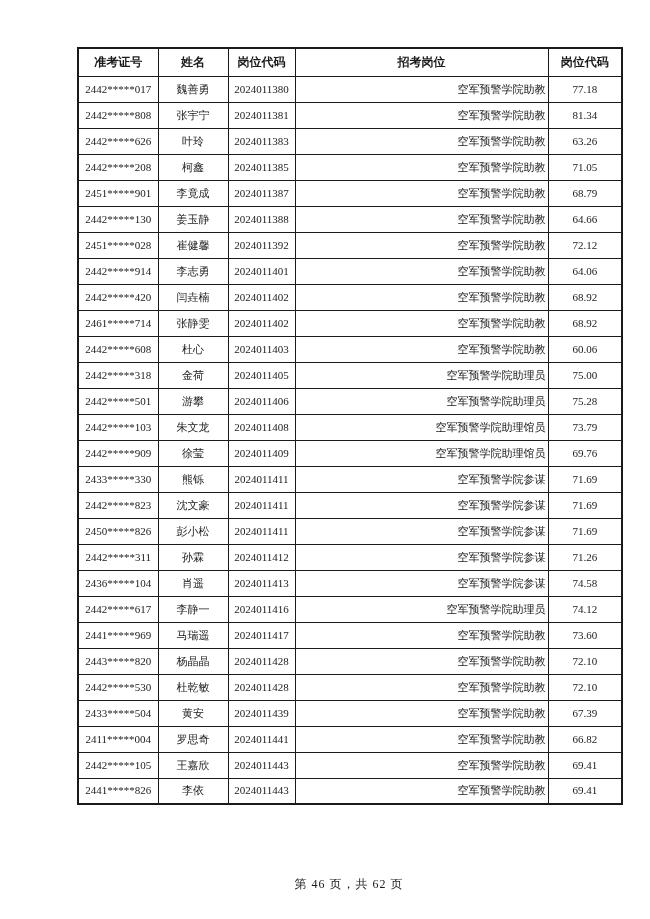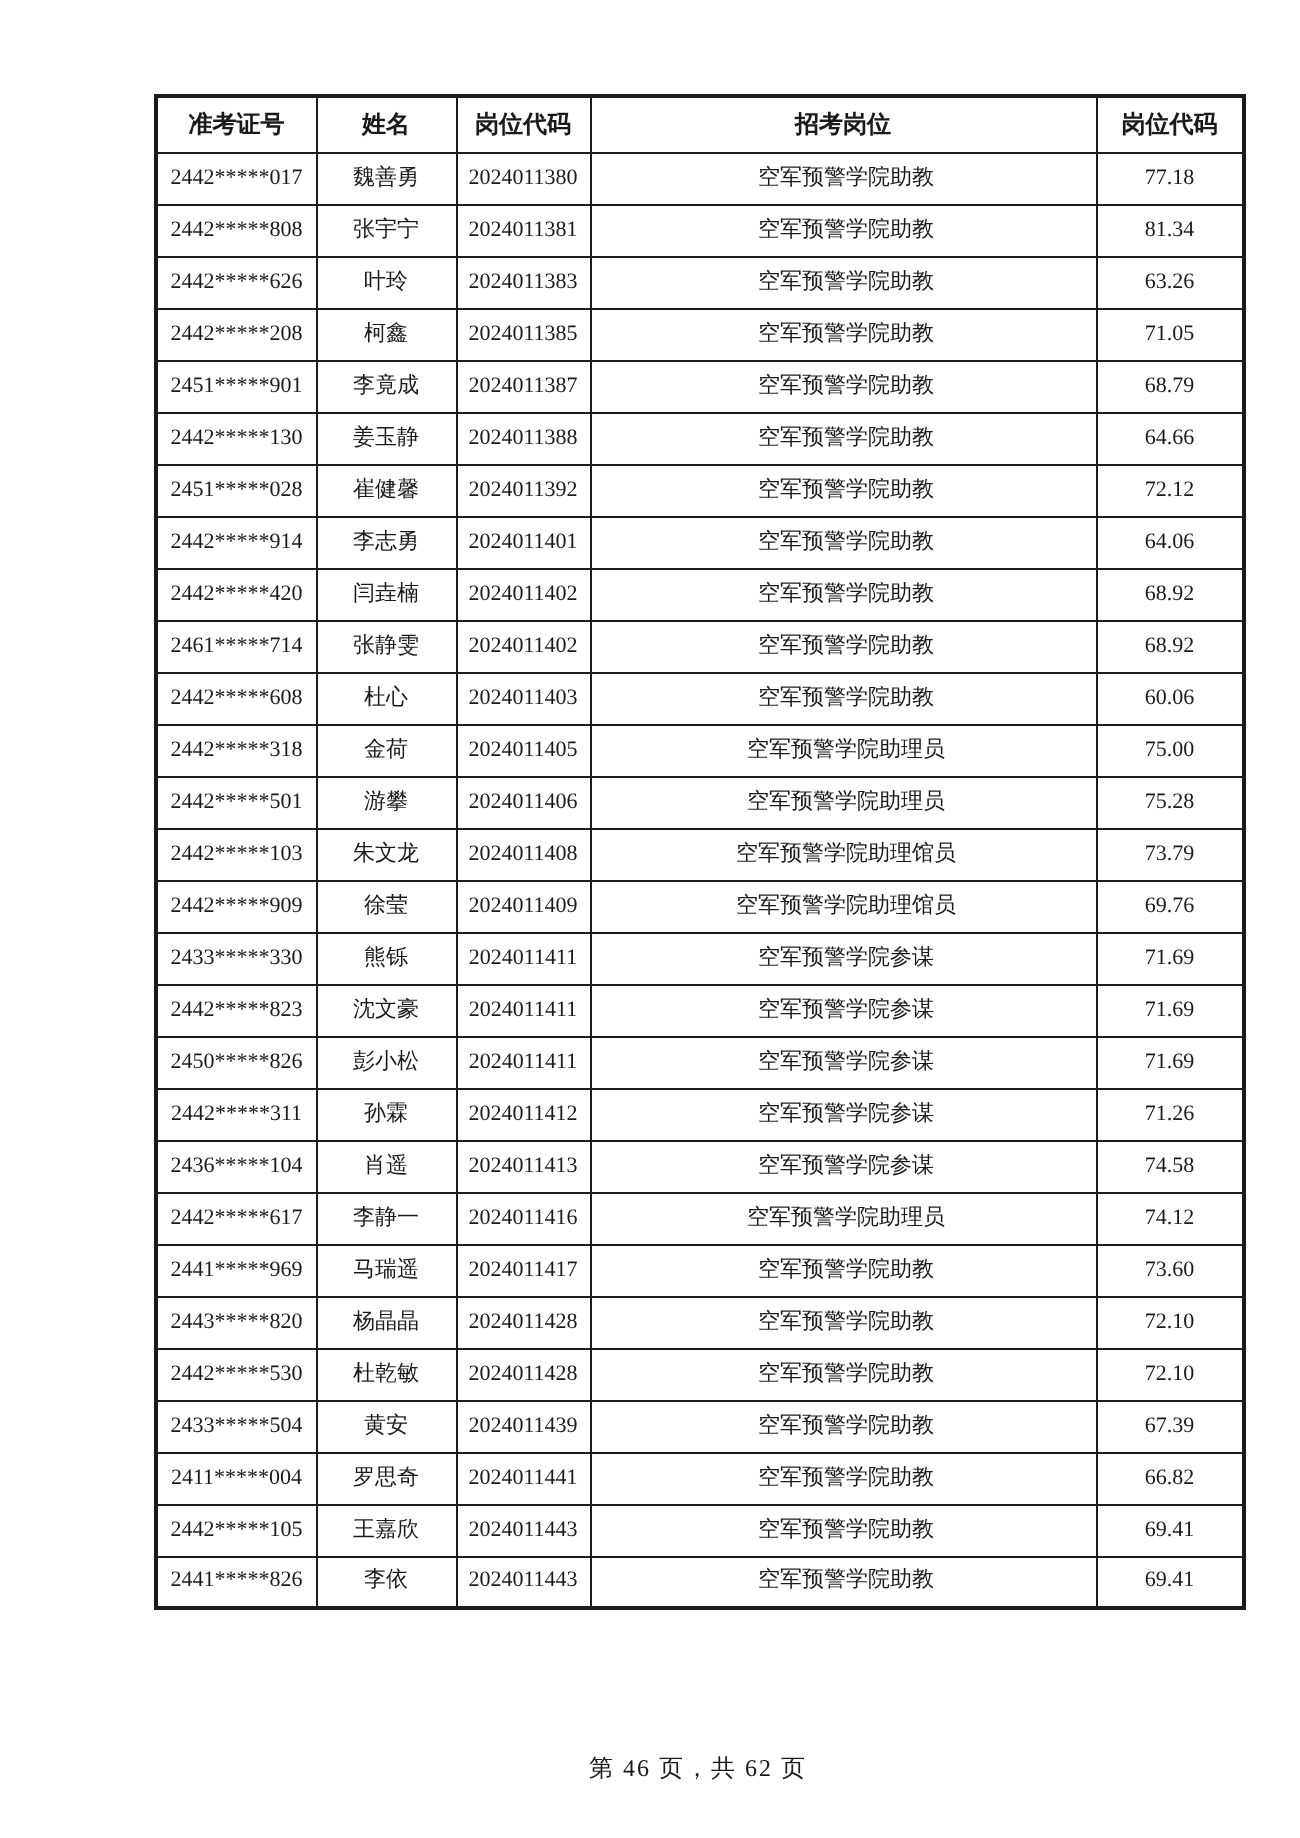--- a/index.html
+++ b/index.html
@@ -38,21 +38,21 @@
     font-size: 12px;
     font-weight: bold;
     height: 28px;
   }
   .score-table col.c-ticket   { width: 80px; }
   .score-table col.c-name     { width: 70px; }
   .score-table col.c-code     { width: 67px; }
   .score-table col.c-position { width: 253px; }
   .score-table col.c-score    { width: 74px; }
   .score-table td.cell-position {
-    text-align: center;
+    text-align: right;
     padding-left: 5px;
   }
   .page-footer {
     position: absolute;
     left: 0;
     top: 876px;
     width: 650px;
     text-align: center;
     font-size: 12px;
     letter-spacing: 1px;

